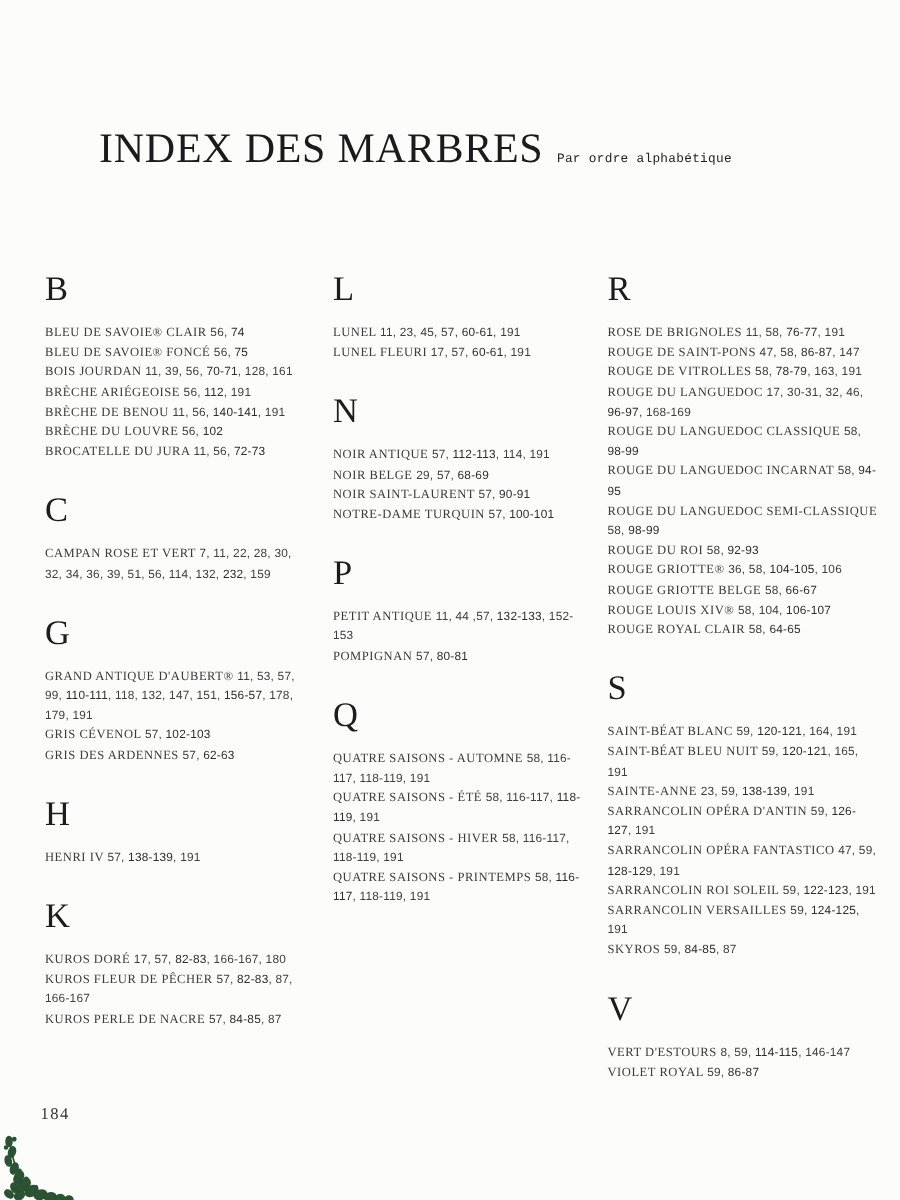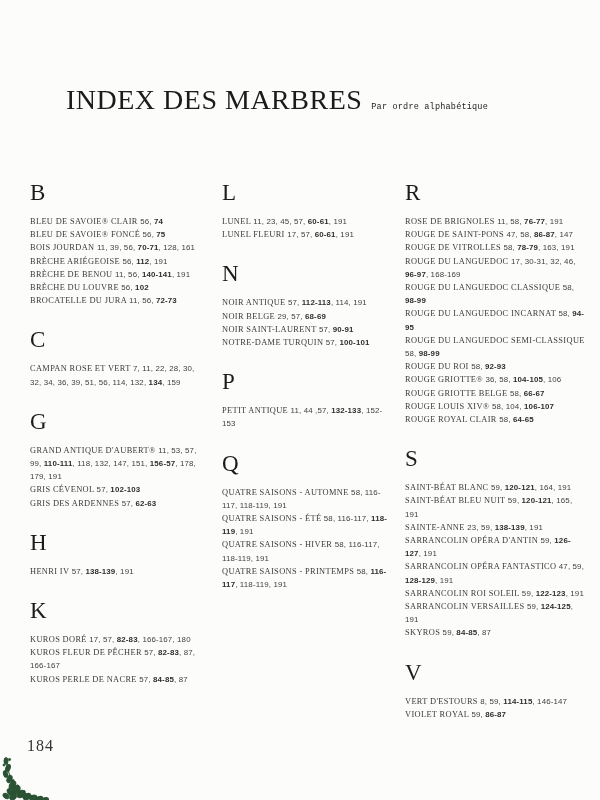--- a/index.html
+++ b/index.html
@@ -62,27 +62,27 @@
     font-family:"Liberation Serif", serif;
     letter-spacing:0.35px;
     color:#3b3b3b;
   }
   .entry .refs{
     font-family:"Liberation Sans", sans-serif;
     font-size:7.9px;
     letter-spacing:0.15px;
     color:#3f3f3f;
   }
-  .entry .refs .b{font-weight:bold;color:#2e2e2e;text-align:center;}
+  .entry .refs .b{font-weight:normal;color:#2e2e2e;text-align:center;}
 
   
   .folio{
     position:absolute;left:27px;top:737px;
     font-family:"Liberation Serif", serif;
-    font-size:16px;
+    font-size:11px;
     letter-spacing:1px;
     color:#333;
   }
   .ornament{
     position:absolute;left:0px;top:756px;
     width:50px;height:44px;
   }
 </style>
 </head>
 <body>
@@ -98,21 +98,21 @@
     <div class="col col-1">
         <div class="letter">B</div>
         <div class="entry"><span class="name">BLEU DE SAVOIE® CLAIR </span><span class="refs"><span>56, </span><span class="b">74</span></span></div>
         <div class="entry"><span class="name">BLEU DE SAVOIE® FONCÉ </span><span class="refs"><span>56, </span><span class="b">75</span></span></div>
         <div class="entry"><span class="name">BOIS JOURDAN </span><span class="refs"><span>11, 39, 56, </span><span class="b">70-71</span><span>, 128, 161</span></span></div>
         <div class="entry"><span class="name">BRÈCHE ARIÉGEOISE </span><span class="refs"><span>56, </span><span class="b">112</span><span>, 191</span></span></div>
         <div class="entry"><span class="name">BRÈCHE DE BENOU </span><span class="refs"><span>11, 56, </span><span class="b">140-141</span><span>, 191</span></span></div>
         <div class="entry"><span class="name">BRÈCHE DU LOUVRE </span><span class="refs"><span>56, </span><span class="b">102</span></span></div>
         <div class="entry"><span class="name">BROCATELLE DU JURA </span><span class="refs"><span>11, 56, </span><span class="b">72-73</span></span></div>
         <div class="letter">C</div>
-        <div class="entry"><span class="name">CAMPAN ROSE ET VERT </span><span class="refs"><span>7, 11, 22, 28, 30, 32, 34, 36, 39, 51, 56, 114, 132, </span><span class="b">134</span><span>, 159</span></span></div>
+        <div class="entry"><span class="name">CAMPAN ROSE ET VERT </span><span class="refs"><span>7, 11, 22, 28, 30, 32, 34, 36, 39, 51, 56, 114, 132, </span><span class="b">232</span><span>, 159</span></span></div>
         <div class="letter">G</div>
         <div class="entry"><span class="name">GRAND ANTIQUE D'AUBERT® </span><span class="refs"><span>11, 53, 57, 99, </span><span class="b">110-111</span><span>, 118, 132, 147, 151, </span><span class="b">156-57</span><span>, 178, 179, 191</span></span></div>
         <div class="entry"><span class="name">GRIS CÉVENOL </span><span class="refs"><span>57, </span><span class="b">102-103</span></span></div>
         <div class="entry"><span class="name">GRIS DES ARDENNES </span><span class="refs"><span>57, </span><span class="b">62-63</span></span></div>
         <div class="letter">H</div>
         <div class="entry"><span class="name">HENRI IV </span><span class="refs"><span>57, </span><span class="b">138-139</span><span>, 191</span></span></div>
         <div class="letter">K</div>
         <div class="entry"><span class="name">KUROS DORÉ </span><span class="refs"><span>17, 57, </span><span class="b">82-83</span><span>, 166-167, 180</span></span></div>
         <div class="entry"><span class="name">KUROS FLEUR DE PÊCHER </span><span class="refs"><span>57, </span><span class="b">82-83</span><span>, 87, 166-167</span></span></div>
         <div class="entry"><span class="name">KUROS PERLE DE NACRE </span><span class="refs"><span>57, </span><span class="b">84-85</span><span>, 87</span></span></div>
@@ -121,20 +121,21 @@
         <div class="letter">L</div>
         <div class="entry"><span class="name">LUNEL </span><span class="refs"><span>11, 23, 45, 57, </span><span class="b">60-61</span><span>, 191</span></span></div>
         <div class="entry"><span class="name">LUNEL FLEURI </span><span class="refs"><span>17, 57, </span><span class="b">60-61</span><span>, 191</span></span></div>
         <div class="letter">N</div>
         <div class="entry"><span class="name">NOIR ANTIQUE </span><span class="refs"><span>57, </span><span class="b">112-113</span><span>, 114, 191</span></span></div>
         <div class="entry"><span class="name">NOIR BELGE </span><span class="refs"><span>29, 57, </span><span class="b">68-69</span></span></div>
         <div class="entry"><span class="name">NOIR SAINT-LAURENT </span><span class="refs"><span>57, </span><span class="b">90-91</span></span></div>
         <div class="entry"><span class="name">NOTRE-DAME TURQUIN </span><span class="refs"><span>57, </span><span class="b">100-101</span></span></div>
         <div class="letter">P</div>
         <div class="entry"><span class="name">PETIT ANTIQUE </span><span class="refs"><span>11, 44 ,57, </span><span class="b">132-133</span><span>, 152-153</span></span></div>
+        <div class="entry"><span class="name">POMPIGNAN </span><span class="refs"><span>57, </span><span class="b">80-81</span></span></div>
         <div class="letter">Q</div>
         <div class="entry"><span class="name">QUATRE SAISONS - AUTOMNE </span><span class="refs"><span>58, 116-117, 118-119, 191</span></span></div>
         <div class="entry"><span class="name">QUATRE SAISONS - ÉTÉ </span><span class="refs"><span>58, 116-117, </span><span class="b">118-119</span><span>, 191</span></span></div>
         <div class="entry"><span class="name">QUATRE SAISONS - HIVER </span><span class="refs"><span>58, 116-117, 118-119, 191</span></span></div>
         <div class="entry"><span class="name">QUATRE SAISONS - PRINTEMPS </span><span class="refs"><span>58, </span><span class="b">116-117</span><span>, 118-119, 191</span></span></div>
       </div>
     <div class="col col-3">
         <div class="letter">R</div>
         <div class="entry"><span class="name">ROSE DE BRIGNOLES </span><span class="refs"><span>11, 58, </span><span class="b">76-77</span><span>, 191</span></span></div>
         <div class="entry"><span class="name">ROUGE DE SAINT-PONS </span><span class="refs"><span>47, 58, </span><span class="b">86-87</span><span>, 147</span></span></div>

